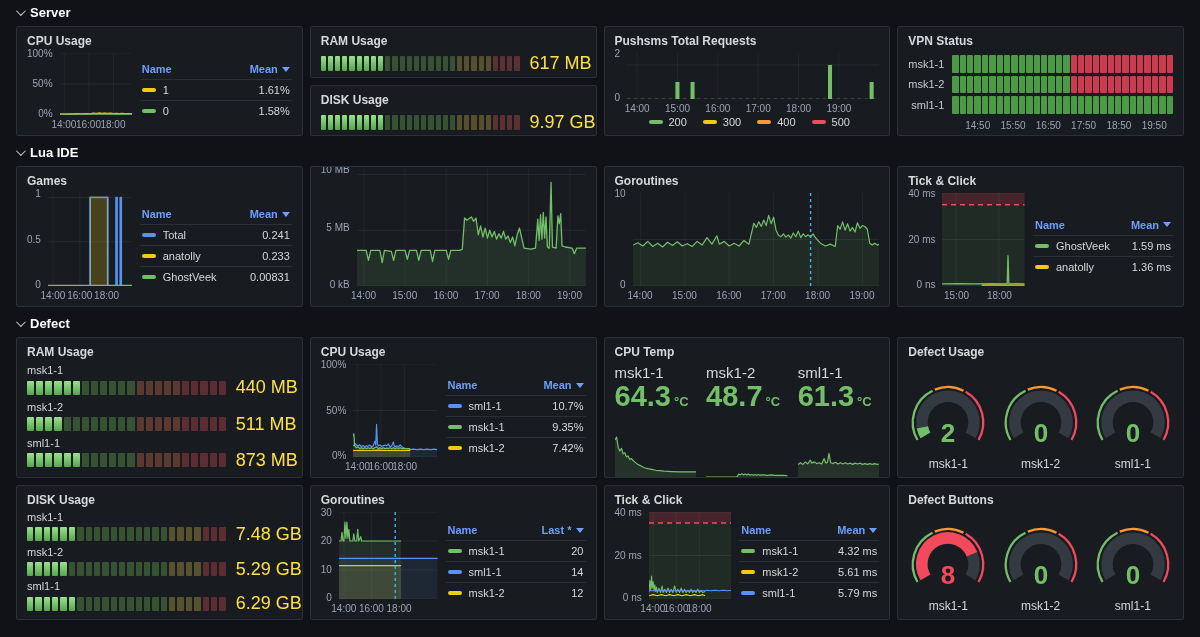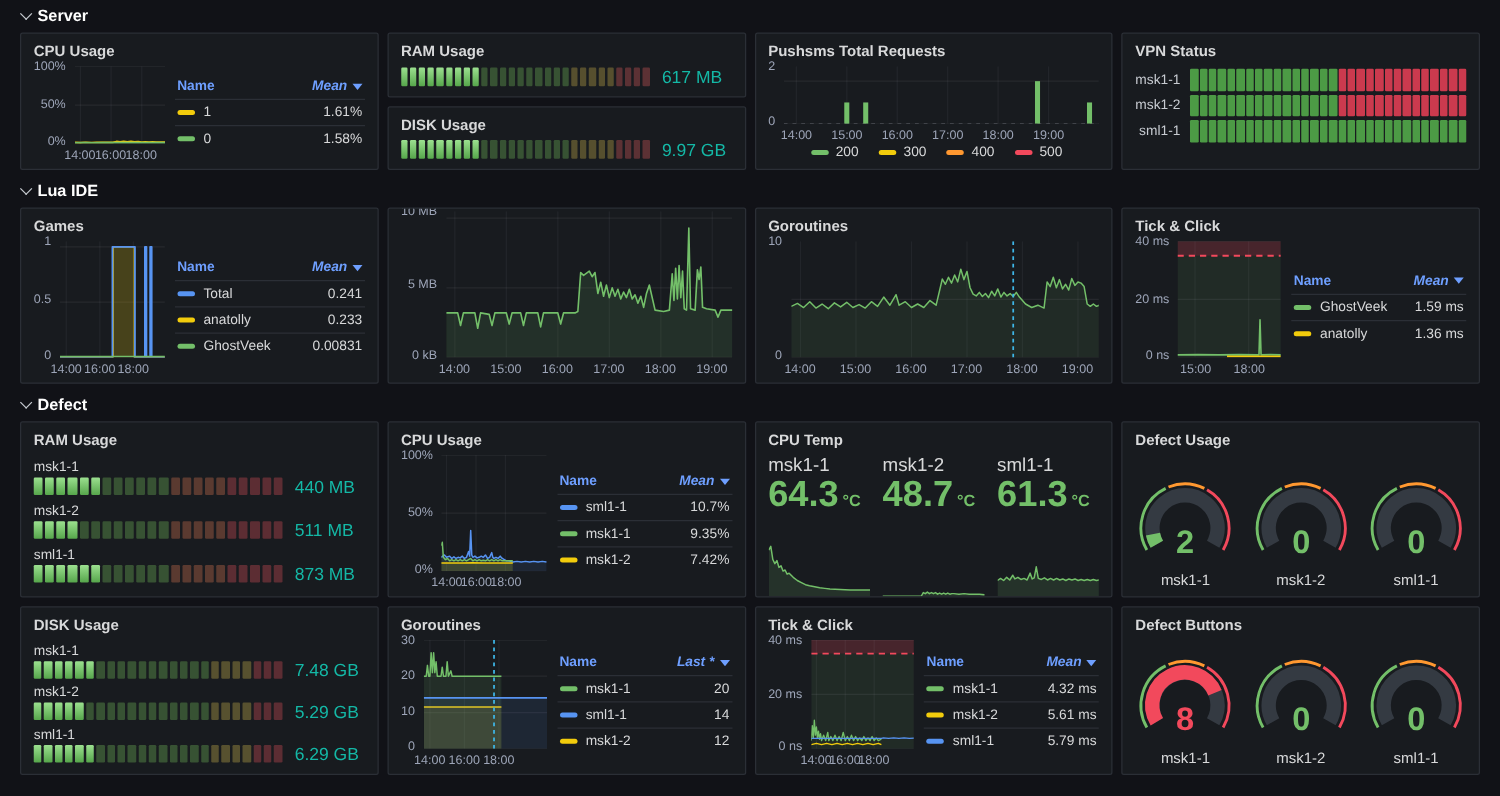--- a/index.html
+++ b/index.html
@@ -27,35 +27,35 @@
   .ylabels span:last-child{margin-bottom:-4px;}
   .plot{grid-column:2;grid-row:1;position:relative;min-width:0;}
   .plot svg{position:absolute;inset:0;width:100%;height:100%;}
   .xlabels{grid-column:2;grid-row:2;position:relative;font-size:10px;color:#9da5b8;}
   .xlabels span{position:absolute;top:4px;transform:translateX(-50%);white-space:nowrap;}
   .bare{position:relative;}
   .bare svg{position:absolute;inset:0;width:100%;height:100%;}
   
   .legend-table{width:152px;flex:none;font-size:11px;align-self:center;}
   .lg-head{display:flex;justify-content:space-between;color:#6e9fff;font-weight:700;padding:2px 2px 4px;}
-  .lg-hval{display:flex;align-items:center;gap:4px;cursor:pointer;font-style:italic;}
+  .lg-hval{display:flex;align-items:center;gap:4px;cursor:pointer;}
   .caret-icon{width:0;height:0;border-left:4px solid transparent;border-right:4px solid transparent;border-top:5px solid #6e9fff;display:inline-block;}
   .lg-row{display:flex;align-items:center;gap:7px;border-top:1px solid #2b2f36;padding:4px 2px;color:#d8d9da;cursor:pointer;}
   .lg-val{margin-left:auto;}
   .swatch{width:14px;height:4px;border-radius:2px;flex:none;}
   
   .inline-legend{display:flex;gap:16px;font-size:11px;color:#d8d9da;padding:1px 0 1px 34px;flex:none;}
   .il-item{display:flex;align-items:center;gap:6px;cursor:pointer;}
   
   .stack{display:flex;flex-direction:column;gap:7px;min-height:0;}
   .stack .panel{flex:1;}
   .bar-row{display:flex;align-items:center;gap:10px;padding:2px 10px 8px;flex:1;}
   .bg-cells{flex:1;display:flex;gap:2px;height:15px;align-items:stretch;}
   .bg-cell{flex:1;border-radius:1px;}
-  .bg-value{flex:none;font-size:14px;color:#14b8a6;width:56px;text-align:left;white-space:nowrap;}
+  .bg-value{flex:none;font-size:18px;color:#fde047;width:56px;text-align:left;white-space:nowrap;}
   .multi-bars{flex:1;display:flex;flex-direction:column;justify-content:space-evenly;padding:0 0 4px;}
   .mb-row .bg-label{font-size:11px;color:#d8d9da;padding:0 10px;margin-bottom:1px;}
   .mb-row .bar-row{padding:0 10px;}
   .mb-row .bg-cells{height:14px;}
   
   .vpn-body{flex:1;display:grid;grid-template-columns:auto 1fr;grid-template-rows:1fr 1fr 1fr 14px;
     column-gap:8px;row-gap:3px;padding:4px 10px 4px;min-height:0;}
   .vpn-label{font-size:11px;color:#c7cbd1;align-self:center;text-align:right;}
   .vpn-strip{display:flex;gap:1px;min-width:0;}
   .vpn-cell{flex:1;border-radius:1px;}
@@ -357,20 +357,28 @@
             <span class="vpn-cell" style="background:#4C9A45"></span>
             <span class="vpn-cell" style="background:#4C9A45"></span>
             <span class="vpn-cell" style="background:#4C9A45"></span>
             <span class="vpn-cell" style="background:#4C9A45"></span>
             <span class="vpn-cell" style="background:#4C9A45"></span>
             <span class="vpn-cell" style="background:#4C9A45"></span>
             <span class="vpn-cell" style="background:#4C9A45"></span>
             <span class="vpn-cell" style="background:#4C9A45"></span>
           </div>
           <span></span>
+          <div class="vpn-x">
+            <span style="left:11.5%">14:50</span>
+            <span style="left:27.5%">15:50</span>
+            <span style="left:43.5%">16:50</span>
+            <span style="left:59.5%">17:50</span>
+            <span style="left:75.5%">18:50</span>
+            <span style="left:91.5%">19:50</span>
+          </div>
         </div>
     </div>
   </div>
 
   <div class="section-header">
     <span class="chev"></span>
     <span>Lua IDE</span>
   </div>
 
   <div class="row row2">

